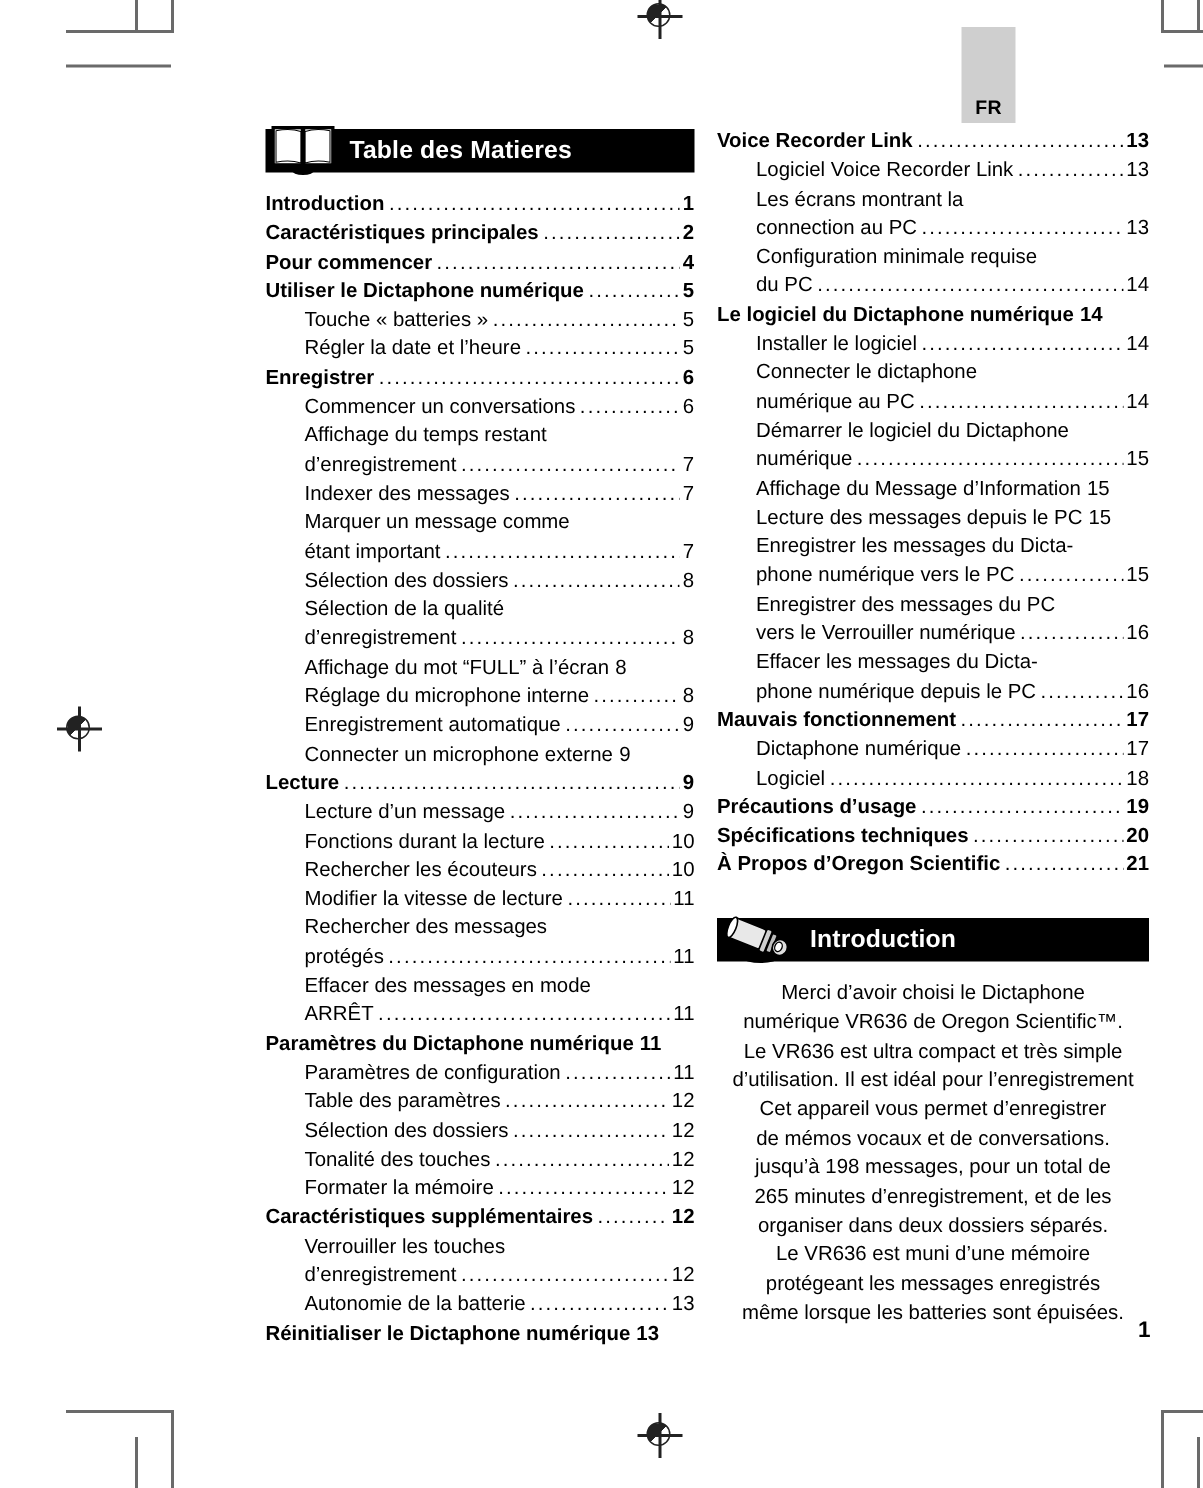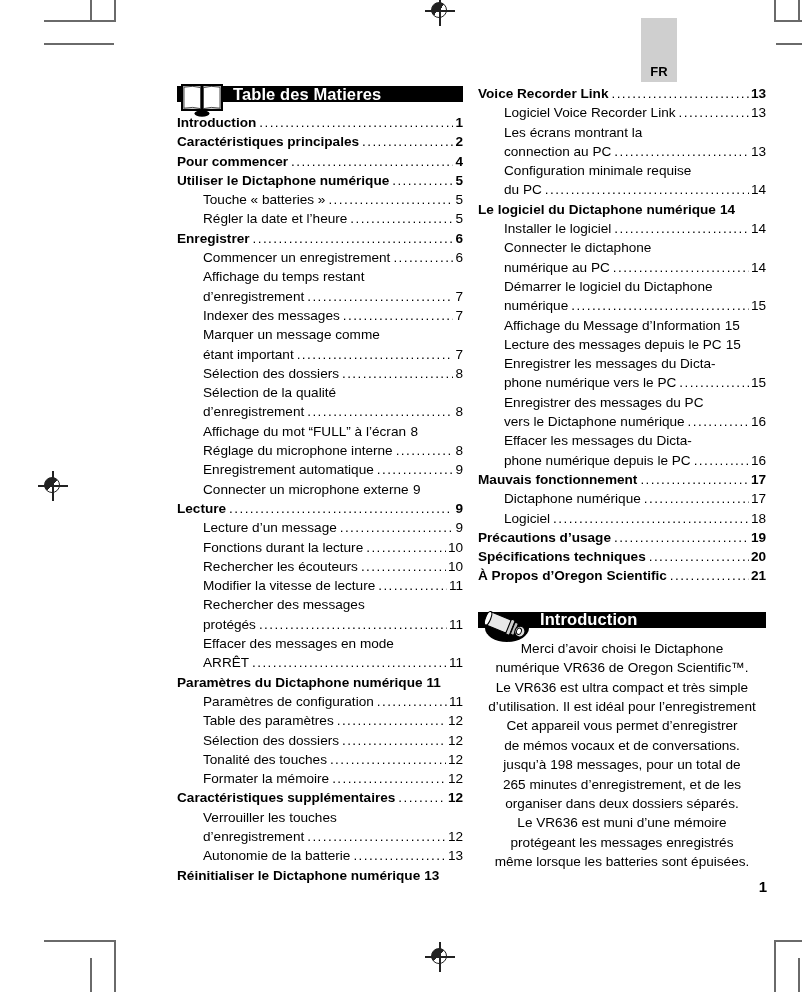--- a/index.html
+++ b/index.html
@@ -71,21 +71,21 @@
   }
   .col-right {
     position: absolute;
     left: 434px; top: 84px;
     width: 288px;
   }
 
   
   .sec-head {
     background: #000000;
-    height: 16px;
+    height: 29px;
     display: flex;
     align-items: center;
     position: relative;
     margin-bottom: 11px;
   }
   .sec-head .title {
     color: #ffffff;
     font-size: 16.5px;
     font-weight: bold;
     letter-spacing: 0.1px;
@@ -122,21 +122,21 @@
     white-space: nowrap;
     margin: 0 2px 0 3px;
     letter-spacing: 1.4px;
     font-weight: normal;
     font-size: 13.6px;
     color: #000;
     line-height: 19.3px;
   }
   .toc-line .pg {
     flex: 0 0 auto;
-    text-align: right;
+    text-align: center;
     min-width: 8px;
   }
   
   .toc-line.nodots .dots {
     flex: 0 0 auto;
     width: 0;
     margin: 0 0 0 4px;
   }
 
   
@@ -254,21 +254,21 @@
           <span class="txt">Régler la date et l’heure</span>
           <span class="dots">................................................................................</span>
           <span class="pg">5</span>
         </div>
         <div class="toc-line lvl1">
           <span class="txt">Enregistrer</span>
           <span class="dots">................................................................................</span>
           <span class="pg">6</span>
         </div>
         <div class="toc-line lvl2">
-          <span class="txt">Commencer un enregistrement</span>
+          <span class="txt">Commencer un conversations</span>
           <span class="dots">................................................................................</span>
           <span class="pg">6</span>
         </div>
         <div class="toc-line lvl2 cont">
           <span class="txt">Affichage du temps restant</span>
         </div>
         <div class="toc-line lvl2">
           <span class="txt">d’enregistrement</span>
           <span class="dots">................................................................................</span>
           <span class="pg">7</span>
@@ -486,21 +486,21 @@
         </div>
         <div class="toc-line lvl2">
           <span class="txt">phone numérique vers le PC</span>
           <span class="dots">................................................................................</span>
           <span class="pg">15</span>
         </div>
         <div class="toc-line lvl2 cont">
           <span class="txt">Enregistrer des messages du PC</span>
         </div>
         <div class="toc-line lvl2">
-          <span class="txt">vers le Dictaphone numérique</span>
+          <span class="txt">vers le Verrouiller numérique</span>
           <span class="dots">................................................................................</span>
           <span class="pg">16</span>
         </div>
         <div class="toc-line lvl2 cont">
           <span class="txt">Effacer les messages du Dicta-</span>
         </div>
         <div class="toc-line lvl2">
           <span class="txt">phone numérique depuis le PC</span>
           <span class="dots">................................................................................</span>
           <span class="pg">16</span>

